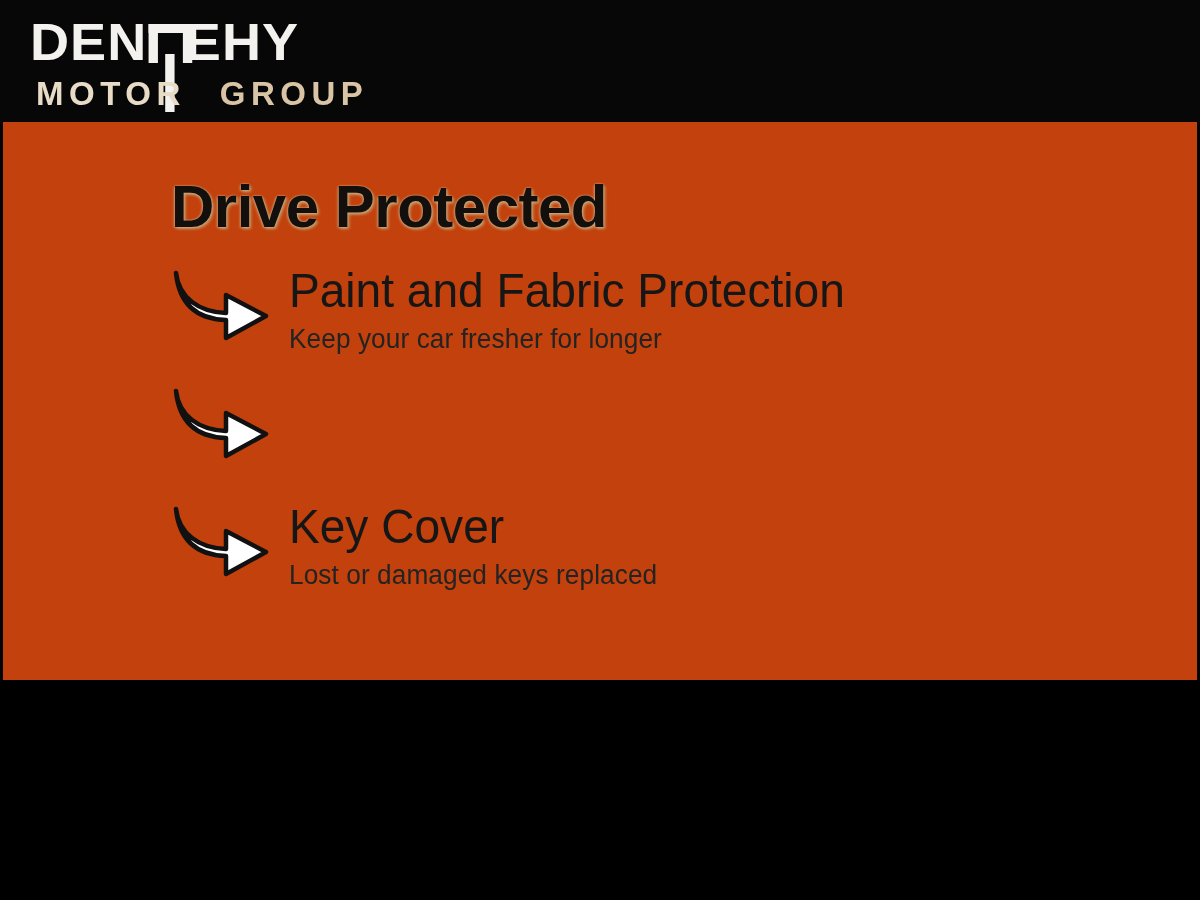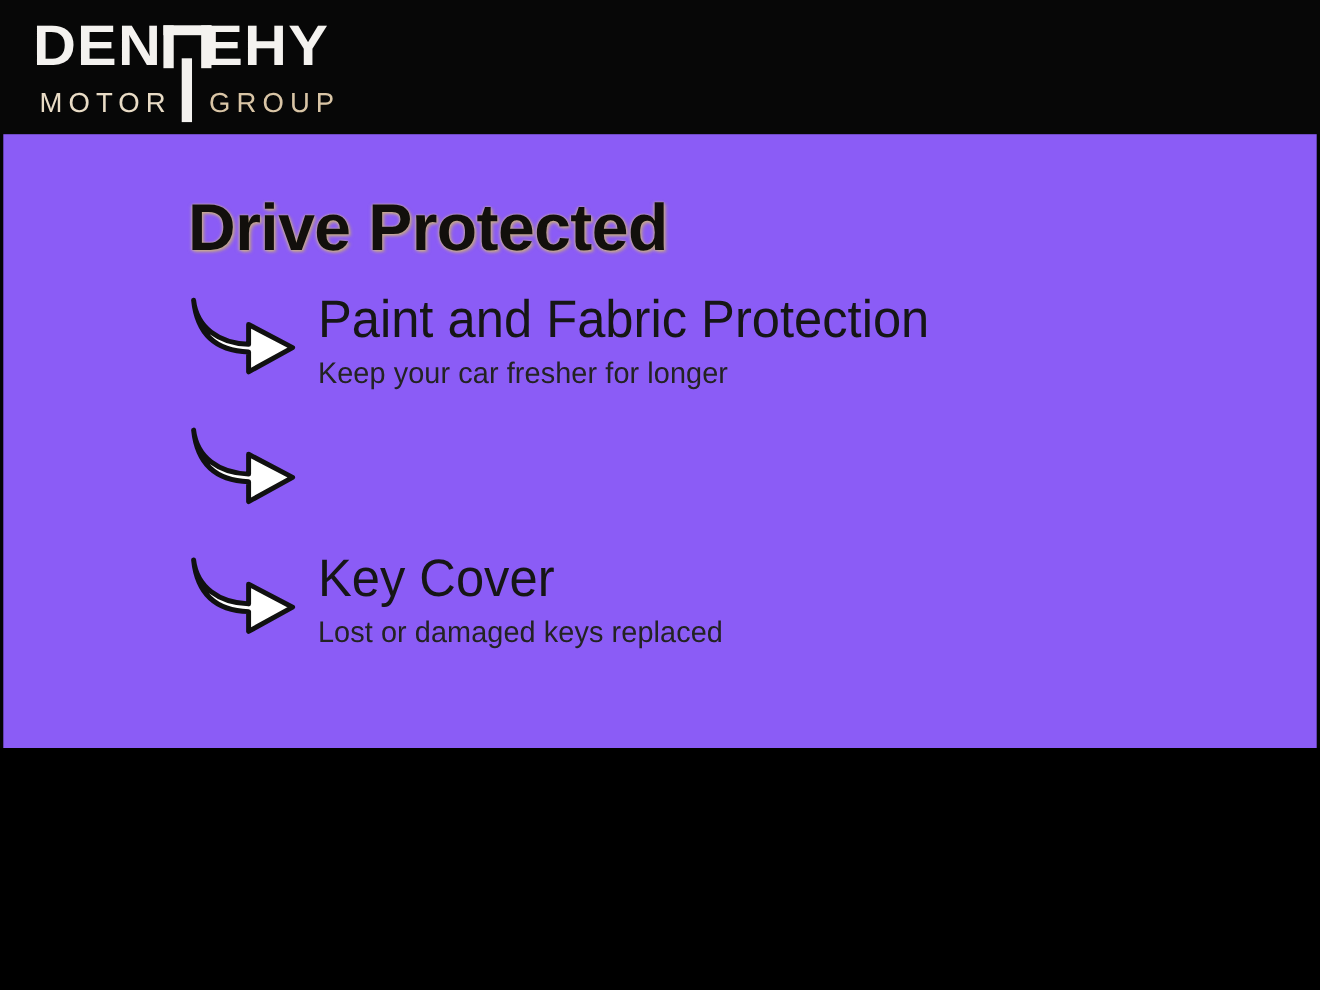--- a/index.html
+++ b/index.html
@@ -88,39 +88,39 @@
     width: 9px;
     height: 58px;
     background: #f4f2ef;
   }
 
   #logo-subline {
     position: absolute;
     left: 6px;
     top: 64px;
     width: 290px;
-    font-size: 25px;
-    font-weight: 400;
+    font-size: 33px;
+    font-weight: 700;
     letter-spacing: 5.5px;
     color: #d8c3a4;
     line-height: 32px;
     white-space: nowrap;
   }
   #logo-subline .sub-left { color: #e9dcc6; }
   #logo-subline .sub-gap { display: inline-block; width: 34px; }
   #logo-subline .sub-right { color: #d9c5a6; }
 
   
   #content-panel {
     position: absolute;
     left: 3px;
     top: 122px;
     width: 1194px;
     height: 671px;
-    background: #8b5cf6;
+    background: #c2410c;
   }
 
   #headline {
     position: absolute;
     left: 168px;
     top: 50px;
     font-size: 60px;
     font-weight: 700;
     color: #120f0c;
     letter-spacing: -0.5px;

